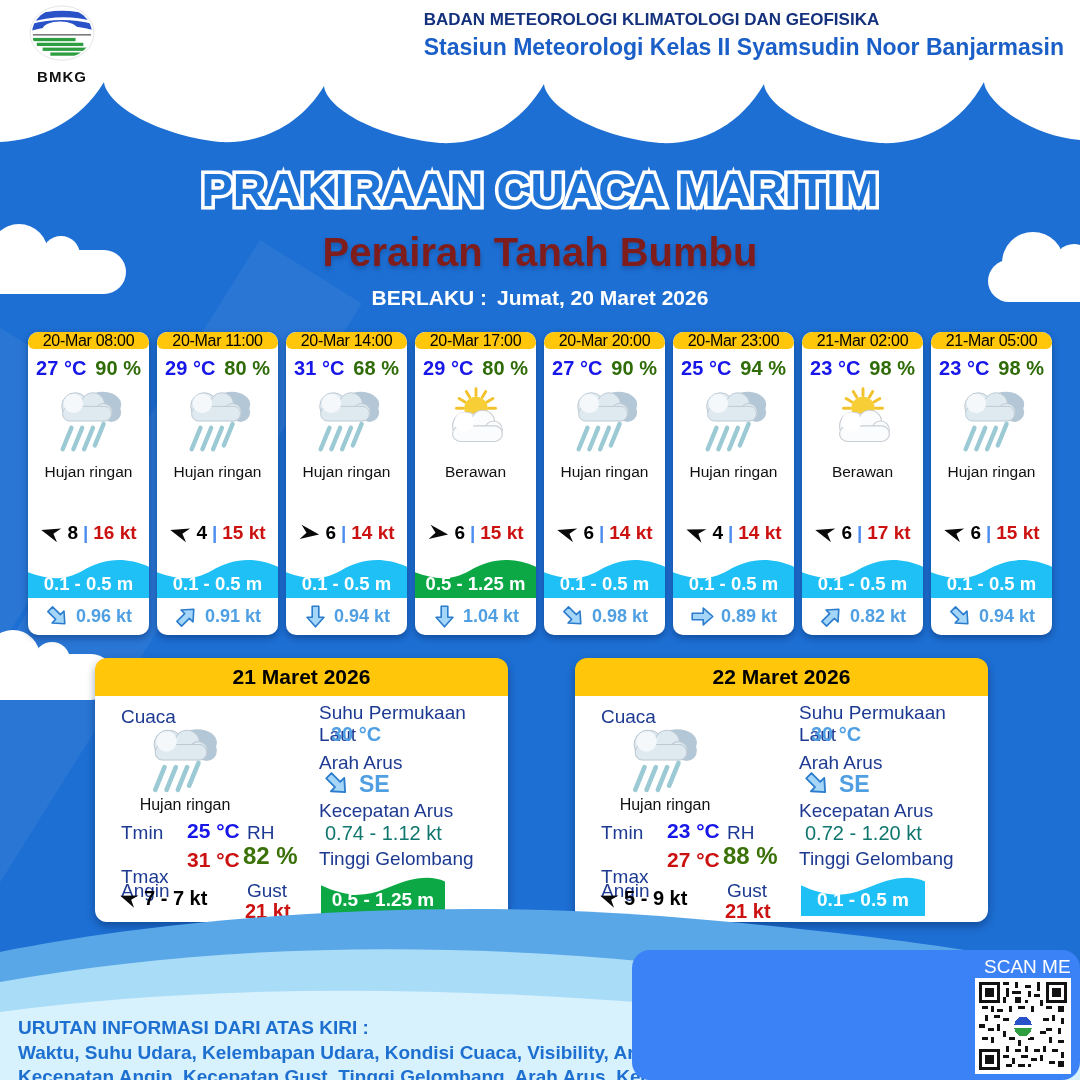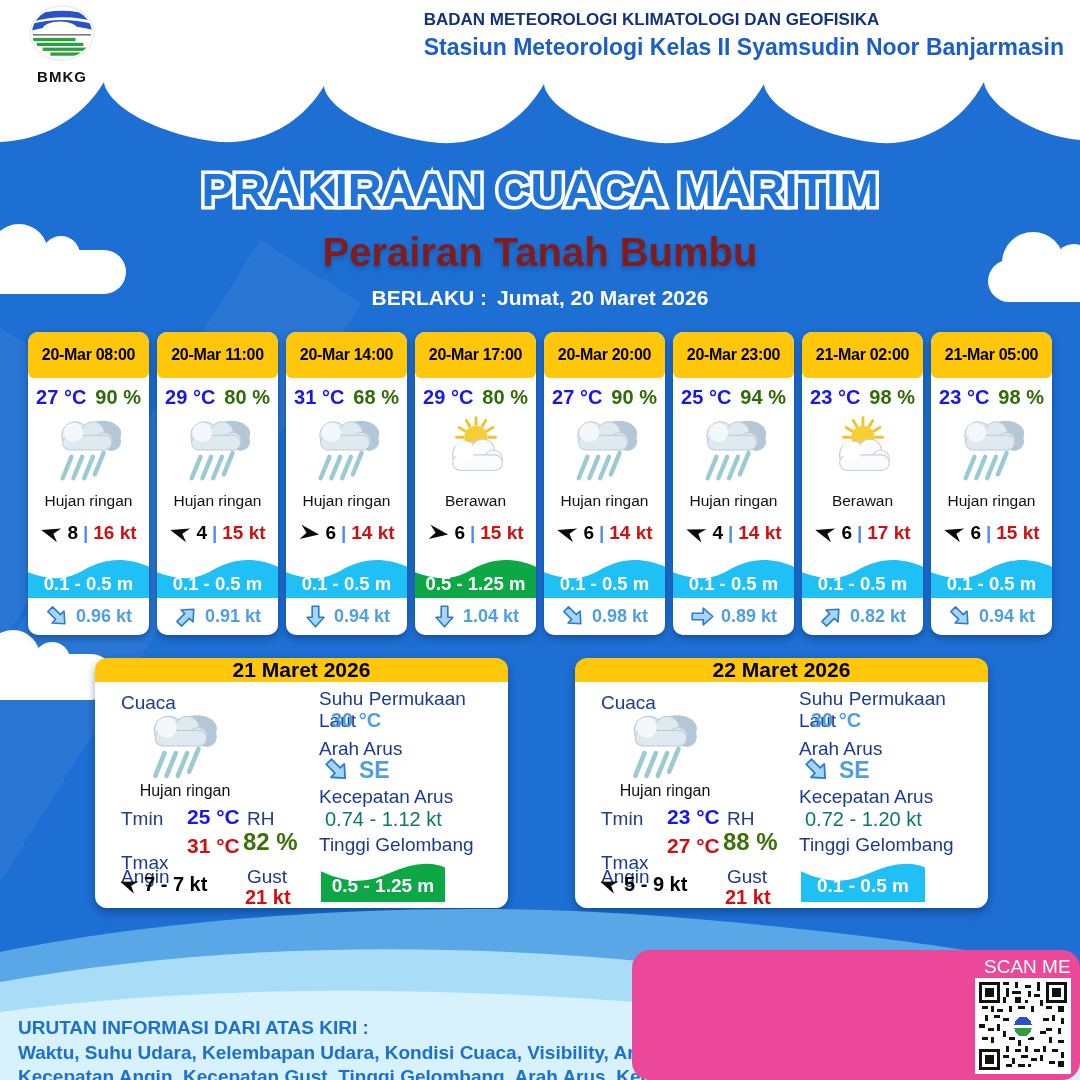--- a/index.html
+++ b/index.html
@@ -34,21 +34,21 @@
 
   
   .title-svg{position:absolute;left:0;top:160px;width:1080px;height:66px;display:block;}
   .subtitle{position:absolute;left:0;top:230px;width:1080px;text-align:center;font-size:40px;font-weight:bold;color:#7f1d1d;text-shadow:0 3px 4px rgba(15,55,120,.4);}
   .validity{position:absolute;left:0;top:286px;width:1080px;display:flex;justify-content:center;gap:55px;color:#fff;font-size:21px;font-weight:bold;}
   .validity .vlabel{margin-right:10px;}
 
   
   .cards{position:absolute;left:28px;top:332px;width:1024px;display:flex;gap:8px;}
   .card{width:121px;height:303px;background:#fff;border-radius:10px;box-shadow:0 3px 7px rgba(0,25,70,.4);display:flex;flex-direction:column;overflow:hidden;flex:none;}
-  .card-head{height:46px;flex:none;background:#ffc60a;color:#000;font-weight:bold;font-size:16px;display:flex;align-items:center;justify-content:center;border-radius:10px 10px 6px 6px;letter-spacing:-.3px;}
+  .card-head{height:17px;flex:none;background:#ffc60a;color:#000;font-weight:normal;font-size:16px;display:flex;align-items:center;justify-content:center;border-radius:10px 10px 6px 6px;letter-spacing:-.3px;}
   .temp-row{display:flex;justify-content:center;gap:9px;margin-top:8px;font-size:20px;font-weight:bold;flex:none;}
   .t-air{color:#1717ea;} .t-hum{color:#2f6c08;}
   .iconbox{height:78px;display:flex;align-items:center;justify-content:center;flex:none;margin-top:2px;}
   .iconbox svg{display:none;width:78px;height:74px;}
   .iconbox.show-rain svg.svg-rain{display:block;}
   .iconbox.show-cloudsun svg.svg-cloudsun{display:block;}
   .cond{text-align:center;font-size:15.5px;color:#111;margin-top:3px;flex:none;}
   .windrow{margin-top:auto;display:flex;align-items:center;justify-content:center;gap:5px;font-size:19px;font-weight:bold;padding-bottom:8px;flex:none;}
   .dart{width:22px;height:22px;flex:none;}
   .wnum{color:#000;}
@@ -58,21 +58,21 @@
   .waveband svg{position:absolute;left:0;top:0;width:100%;height:100%;}
   .wavetext{position:absolute;left:0;right:0;bottom:3px;text-align:center;color:#fff;font-weight:bold;font-size:18.5px;}
   .wave-cyan .wavefill{fill:#1fc0f5;}
   .wave-green .wavefill{fill:#0ca845;}
   .currow{height:37px;display:flex;align-items:center;justify-content:center;gap:6px;font-size:18px;font-weight:bold;color:#4f9fe2;flex:none;}
   .blockarrow{width:25px;height:25px;flex:none;}
 
   
   .daily{position:absolute;left:95px;top:658px;display:flex;gap:67px;}
   .panel{width:413px;border-radius:12px;overflow:hidden;box-shadow:0 4px 9px rgba(0,25,70,.4);flex:none;}
-  .panel-head{height:24px;background:#ffc60a;display:flex;align-items:center;justify-content:center;font-size:21px;font-weight:bold;color:#000;}
+  .panel-head{height:38px;background:#ffc60a;display:flex;align-items:center;justify-content:center;font-size:21px;font-weight:bold;color:#000;}
   .panel-body{position:relative;height:226px;background:#fff;padding-left:36px;}
   .plabel{position:absolute;color:#1d3a92;font-size:19px;}
   .lb-cuaca{left:26px;top:10px;}
   .d-icon{position:absolute;left:40px;top:24px;height:76px;}
   .d-icon svg{width:96px;height:76px;}
   .d-cond{position:absolute;left:18px;top:100px;width:144px;text-align:center;font-size:16px;color:#111;}
   .lb-tmin{left:26px;top:126px;}
   .v-tmin{position:absolute;left:92px;top:123px;font-size:21px;font-weight:bold;color:#1717ea;}
   .lb-tmax{left:26px;top:170px;}
   .v-tmax{position:absolute;left:92px;top:152px;font-size:21px;font-weight:bold;color:#cc1111;}
@@ -90,21 +90,21 @@
   .v-arah .blockarrow{width:28px;height:28px;}
   .v-arah .dirtext{font-size:23px;font-weight:bold;color:#4f9fe2;}
   .lb-kec{left:224px;top:104px;}
   .v-kec{position:absolute;left:230px;top:126px;font-size:20px;font-weight:normal;color:#0f766e;}
   .lb-tinggi{left:224px;top:152px;}
   .d-waveband{position:absolute;left:226px;top:172px;width:124px;height:48px;}
   .d-waveband .wavetext{font-size:19px;bottom:5px;}
 
   
   .bottom-waves{position:absolute;left:0;top:890px;width:1080px;height:190px;display:block;}
-  .scan-panel{position:absolute;left:632px;top:950px;width:448px;height:130px;background:#ec4899;border-radius:18px;}
+  .scan-panel{position:absolute;left:632px;top:950px;width:448px;height:130px;background:#3b82f6;border-radius:18px;}
   .scanme{position:absolute;left:352px;top:6px;color:#fff;font-size:19px;}
   .qrbox{position:absolute;left:343px;top:28px;width:96px;height:96px;background:#fff;padding:4px;box-sizing:border-box;}
   .qrbox svg{width:88px;height:88px;display:block;}
   .footer{position:absolute;left:18px;top:1016px;color:#1d6fd0;font-size:19px;font-weight:bold;line-height:1.3;}
 </style>
 </head>
 <body>
 
 <div class="canvas">
 

